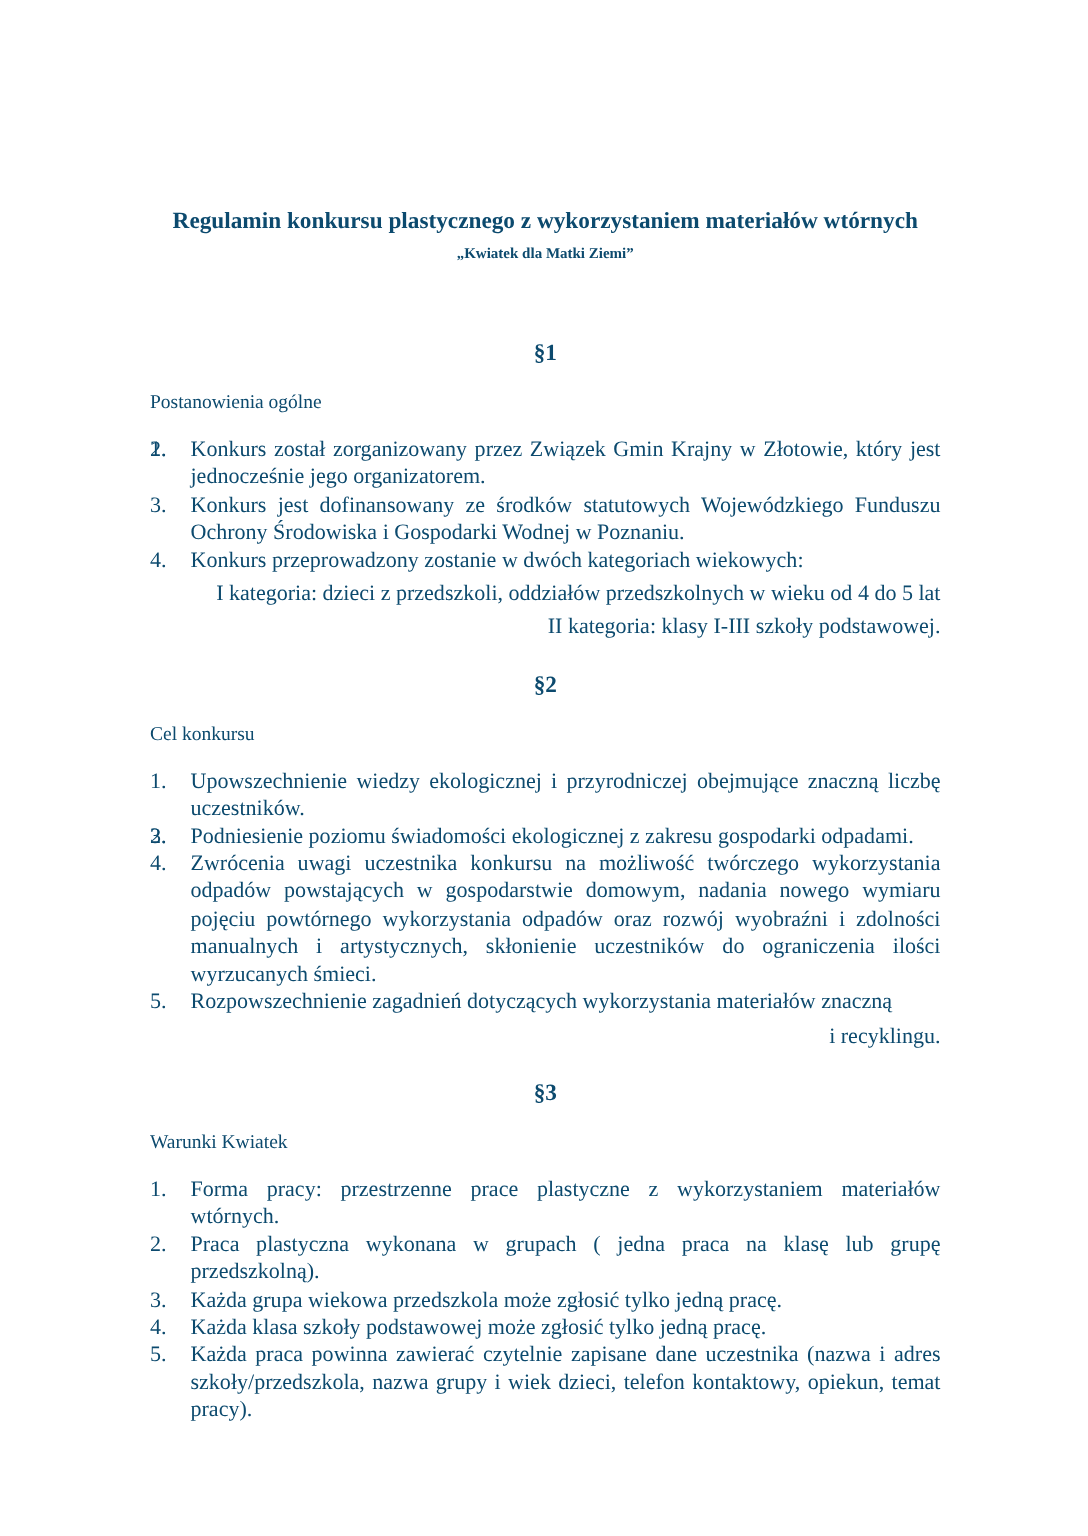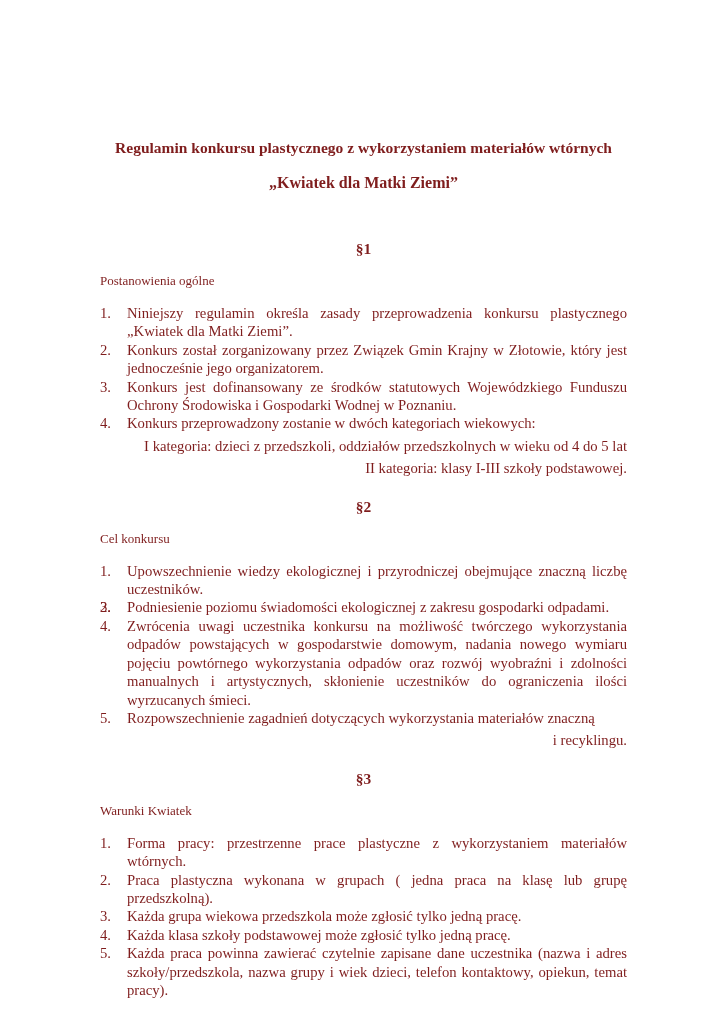--- a/index.html
+++ b/index.html
@@ -4,40 +4,40 @@
 <style>
   * { margin: 0; padding: 0; box-sizing: border-box; }
   html, body { background: #ffffff; }
   body { width: 725px; }
 
   .page {
     position: relative;
     width: 725px;
     height: 1024px;
     background: #ffffff;
-    color: #7f1d1d;
+    color: #0c4a6e;
     font-family: "Liberation Serif", "DejaVu Serif", serif;
     font-size: 14.7px;
     line-height: 18.4px;
     padding: 138px 98px 0 100px;
     overflow: hidden;
   }
 
   .doc-title {
     font-weight: bold;
     text-align: center;
     font-size: 15.5px;
     line-height: 19px;
   }
   .doc-subtitle {
     font-weight: bold;
     text-align: center;
-    font-size: 16px;
+    font-size: 10px;
     line-height: 19px;
-    margin-top: 16px;
+    margin-top: 3px;
   }
 
   .doc-section { margin-top: 19px; }
   .doc-section:first-child { margin-top: 47px; }
 
   .section-mark {
     font-weight: bold;
     text-align: center;
     font-size: 15.5px;
     line-height: 19px;
@@ -73,21 +73,21 @@
 <body>
 
 <div class="page">
   <div class="doc-title">Regulamin konkursu plastycznego z wykorzystaniem materiałów wtórnych</div>
   <div class="doc-subtitle">„Kwiatek dla Matki Ziemi”</div>
   <div id="sections">
       <section class="doc-section">
         <div class="section-mark">§1</div>
         <div class="section-heading">Postanowienia ogólne</div>
         <div class="item-list">
-          <div class="list-item"><span class="num">1.</span><span class="txt">Niniejszy regulamin określa zasady przeprowadzenia konkursu plastycznego „Kwiatek dla Matki Ziemi”.</span></div>
+          <div class="list-item"><span class="num">1.</span></div>
           <div class="list-item"><span class="num">2.</span><span class="txt">Konkurs został zorganizowany przez Związek Gmin Krajny w Złotowie, który jest jednocześnie jego organizatorem.</span></div>
           <div class="list-item"><span class="num">3.</span><span class="txt">Konkurs jest dofinansowany ze środków statutowych Wojewódzkiego Funduszu Ochrony Środowiska i Gospodarki Wodnej w Poznaniu.</span></div>
           <div class="list-item"><span class="num">4.</span><span class="txt">Konkurs przeprowadzony zostanie w dwóch kategoriach wiekowych:</span><div class="subline"> I kategoria: dzieci z przedszkoli, oddziałów przedszkolnych w wieku od 4 do 5 lat</div><div class="subline">II kategoria: klasy I-III szkoły podstawowej.</div></div>
         </div>
       </section>
       <section class="doc-section">
         <div class="section-mark">§2</div>
         <div class="section-heading">Cel konkursu</div>
         <div class="item-list">
           <div class="list-item"><span class="num">1.</span><span class="txt">Upowszechnienie wiedzy ekologicznej i przyrodniczej obejmujące znaczną liczbę uczestników.</span></div>

